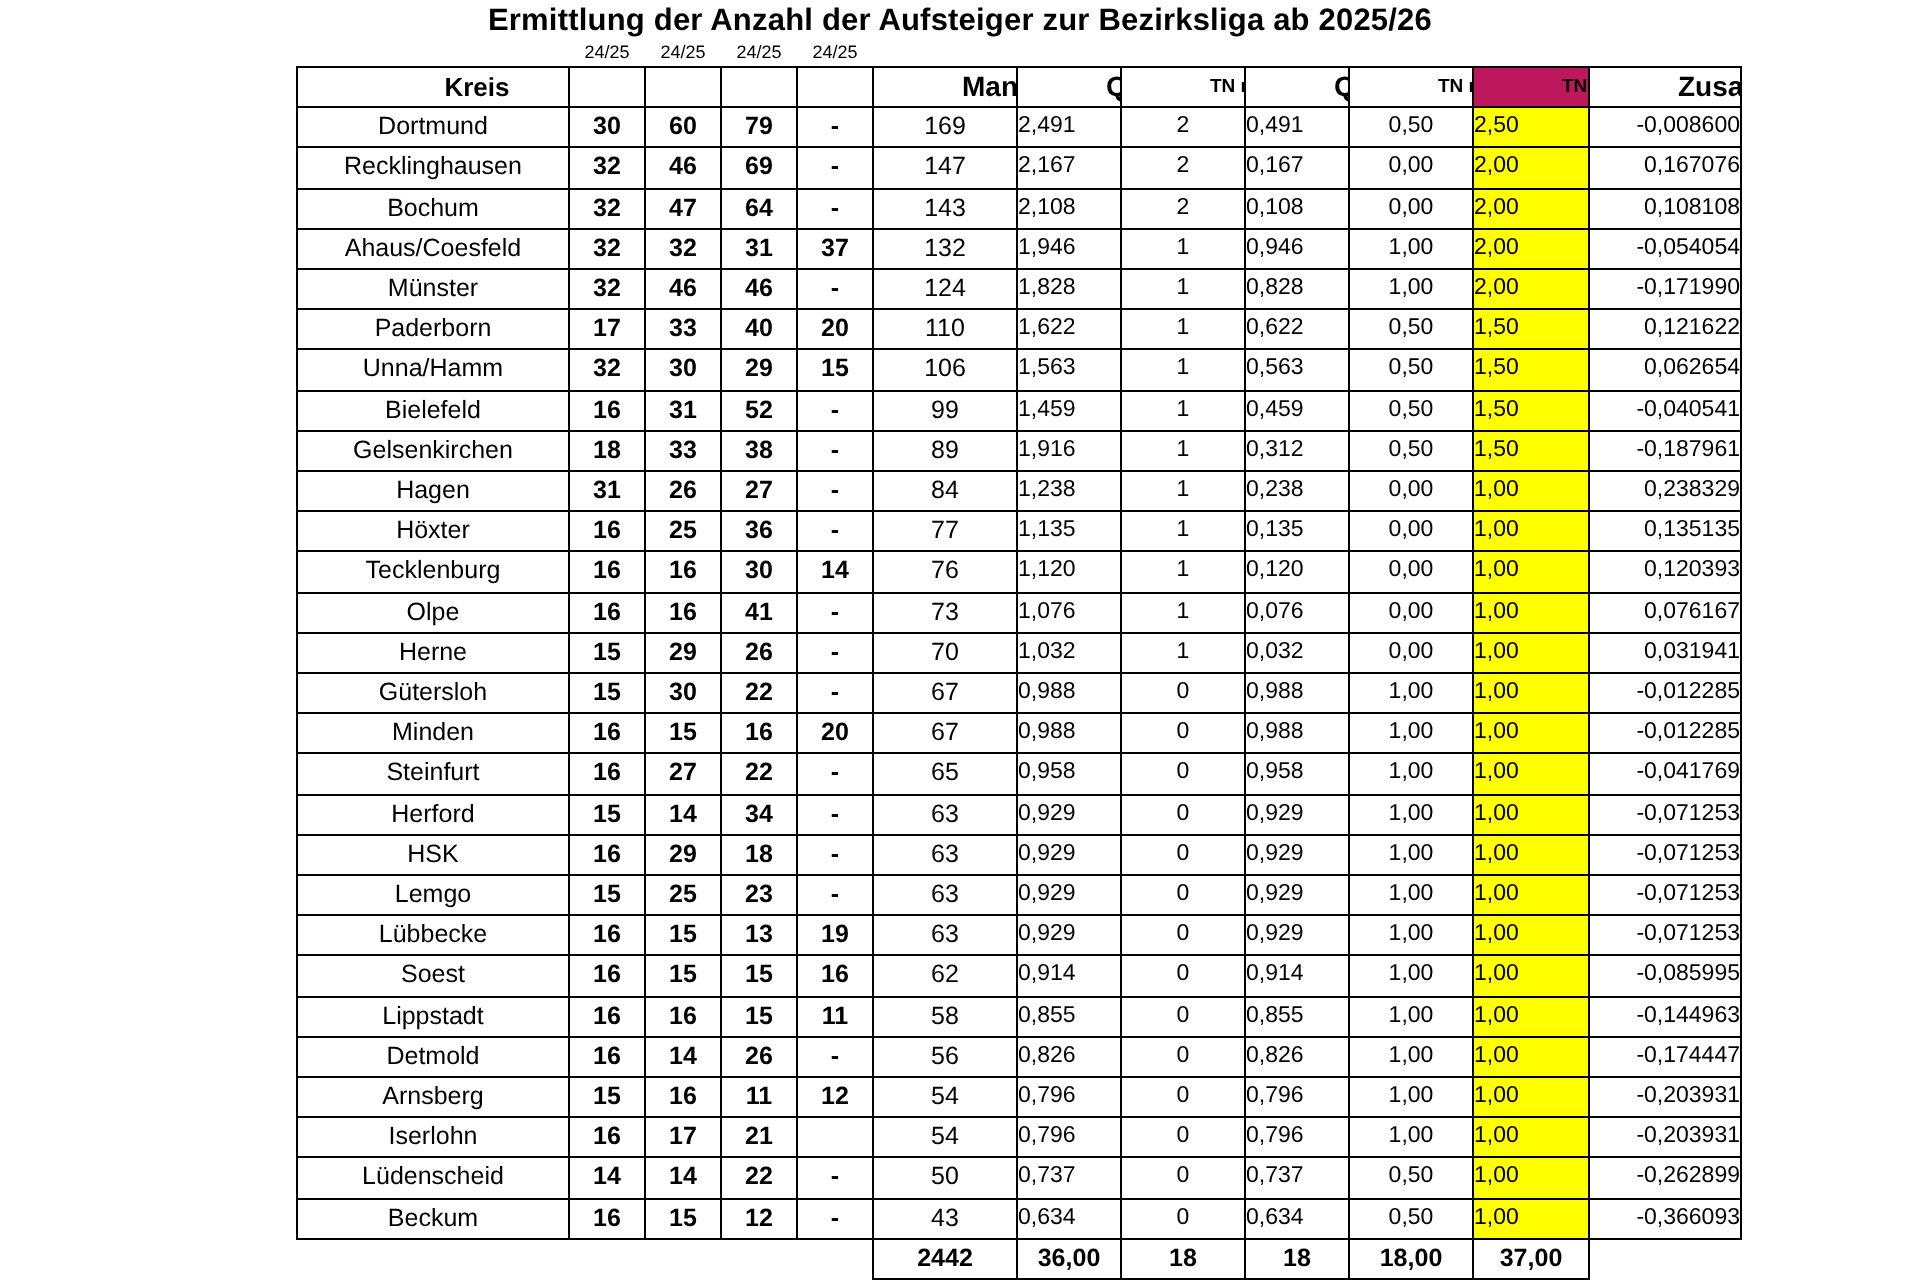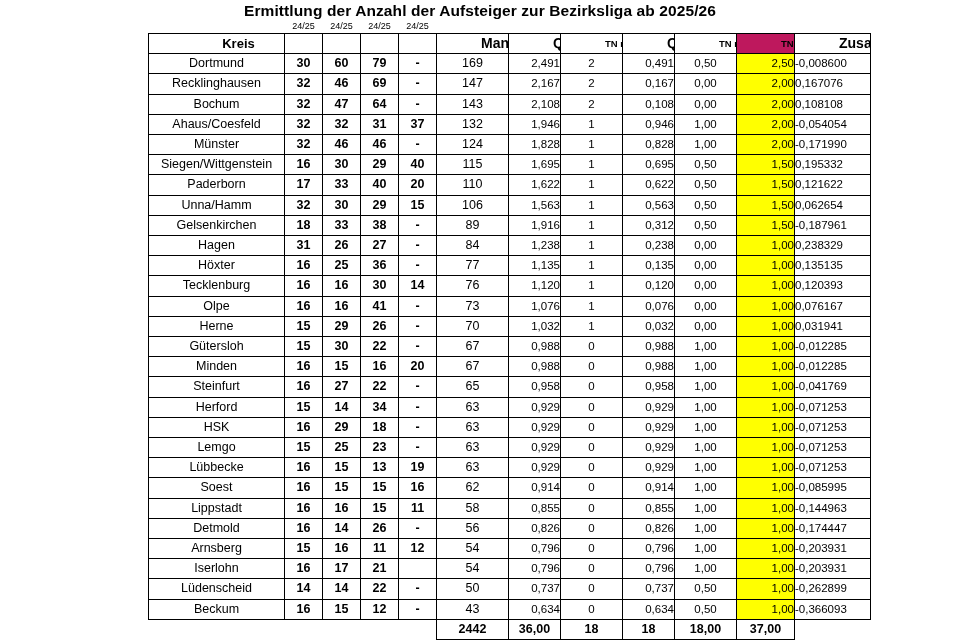--- a/index.html
+++ b/index.html
@@ -82,35 +82,35 @@
     text-align: center;
     font-weight: bold;
     font-size: 12.5px;
   }
   td.mann {
     text-align: center;
     font-weight: normal;
     font-size: 12.5px;
   }
   td.plain {
-    text-align: right;
+    text-align: left;
     font-size: 11.5px;
     margin-top: 40px;
   }
   td.tn {
     text-align: center;
     font-size: 11.5px;
   }
   td.gesamt {
     background: #ffff00;
+    text-align: left;
+    font-size: 11.5px;
+  }
+  td.zusatz {
     text-align: right;
-    font-size: 11.5px;
-  }
-  td.zusatz {
-    text-align: left;
     font-size: 11.5px;
   }
   tr.footer td {
     font-weight: bold;
     text-align: center;
     font-size: 12.5px;
   }
   td.empty-cell {
     border-left: none;
     border-top: none;
@@ -239,34 +239,20 @@
             <td class="num">-</td>
             <td class="mann">124</td>
             <td class="plain">1,828</td>
             <td class="tn">1</td>
             <td class="plain">0,828</td>
             <td class="tn">1,00</td>
             <td class="gesamt">2,00</td>
             <td class="zusatz">-0,171990</td>
           </tr>
           <tr>
-            <td class="kreis">Siegen/Wittgenstein</td>
-            <td class="num">16</td>
-            <td class="num">30</td>
-            <td class="num">29</td>
-            <td class="num">40</td>
-            <td class="mann">115</td>
-            <td class="plain">1,695</td>
-            <td class="tn">1</td>
-            <td class="plain">0,695</td>
-            <td class="tn">0,50</td>
-            <td class="gesamt">1,50</td>
-            <td class="zusatz">0,195332</td>
-          </tr>
-          <tr>
             <td class="kreis">Paderborn</td>
             <td class="num">17</td>
             <td class="num">33</td>
             <td class="num">40</td>
             <td class="num">20</td>
             <td class="mann">110</td>
             <td class="plain">1,622</td>
             <td class="tn">1</td>
             <td class="plain">0,622</td>
             <td class="tn">0,50</td>
@@ -279,20 +265,34 @@
             <td class="num">30</td>
             <td class="num">29</td>
             <td class="num">15</td>
             <td class="mann">106</td>
             <td class="plain">1,563</td>
             <td class="tn">1</td>
             <td class="plain">0,563</td>
             <td class="tn">0,50</td>
             <td class="gesamt">1,50</td>
             <td class="zusatz">0,062654</td>
+          </tr>
+          <tr>
+            <td class="kreis">Bielefeld</td>
+            <td class="num">16</td>
+            <td class="num">31</td>
+            <td class="num">52</td>
+            <td class="num">-</td>
+            <td class="mann">99</td>
+            <td class="plain">1,459</td>
+            <td class="tn">1</td>
+            <td class="plain">0,459</td>
+            <td class="tn">0,50</td>
+            <td class="gesamt">1,50</td>
+            <td class="zusatz">-0,040541</td>
           </tr>
           <tr>
             <td class="kreis">Gelsenkirchen</td>
             <td class="num">18</td>
             <td class="num">33</td>
             <td class="num">38</td>
             <td class="num">-</td>
             <td class="mann">89</td>
             <td class="plain">1,916</td>
             <td class="tn">1</td>

